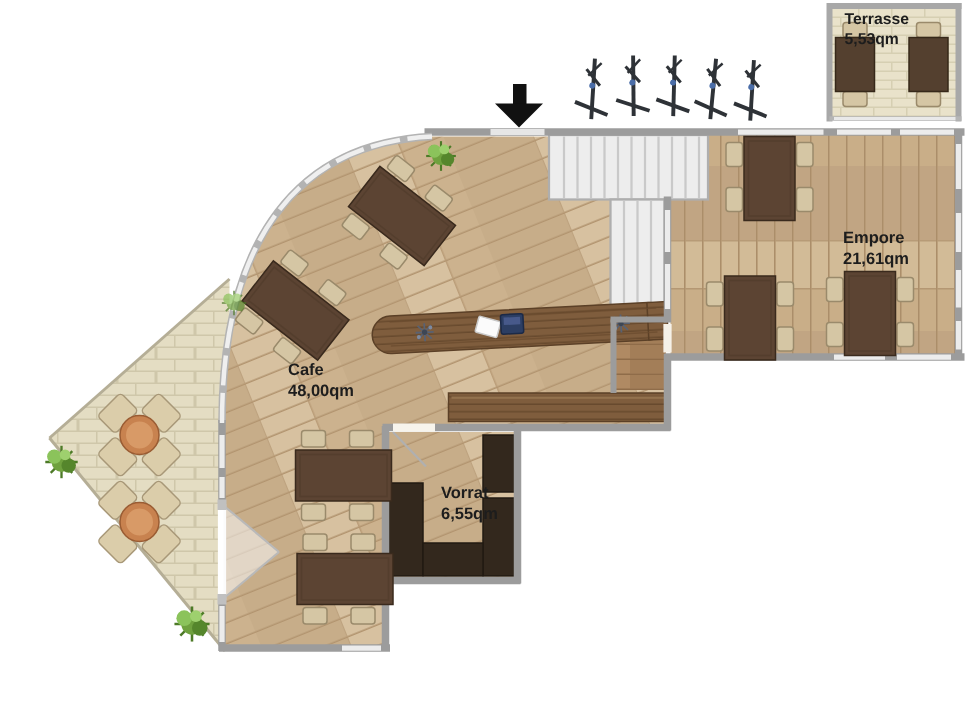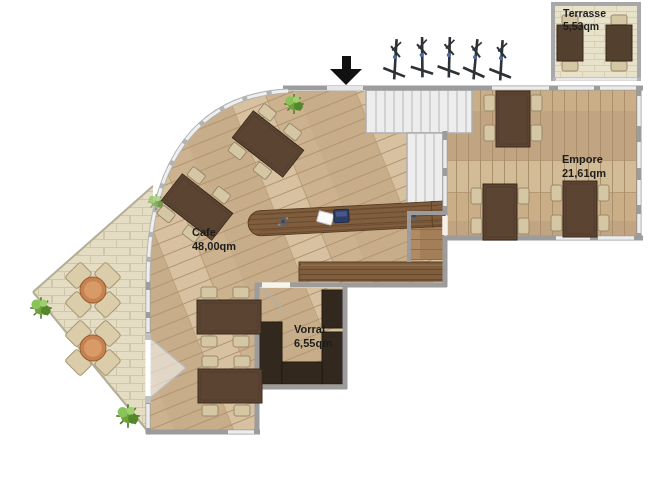--- a/index.html
+++ b/index.html
@@ -4,21 +4,21 @@
 <style>
   html,body{margin:0;padding:0;background:#ffffff;}
   #stage{position:relative;width:650px;height:480px;background:#ffffff;overflow:hidden;
          font-family:"Liberation Sans",sans-serif;}
   #stage svg{position:absolute;left:0;top:0;display:block;}
   .room-label{position:absolute;font-weight:700;font-size:11px;line-height:1.25;
               color:#1d1d1d;white-space:nowrap;}
   .room-label span{display:block;}
   .label-terrasse{left:563px;top:7px;width:88px;text-align:left;font-size:10.5px;}
   .label-empore{left:544px;top:153px;margin-left:18px;}
-  .label-cafe{left:192px;top:226px;}
+  .label-cafe{left:192px;top:241px;}
   .label-vorrat{left:294px;top:323px;}
 </style>
 </head>
 <body>
 
 <div id="stage">
 <svg width="650" height="480" viewBox="0 0 650 480">
   <defs>
     <pattern id="pw-cafe" width="120" height="13" patternUnits="userSpaceOnUse" patternTransform="rotate(-22)">
       <rect width="120" height="13" fill="#cfb795"></rect>

